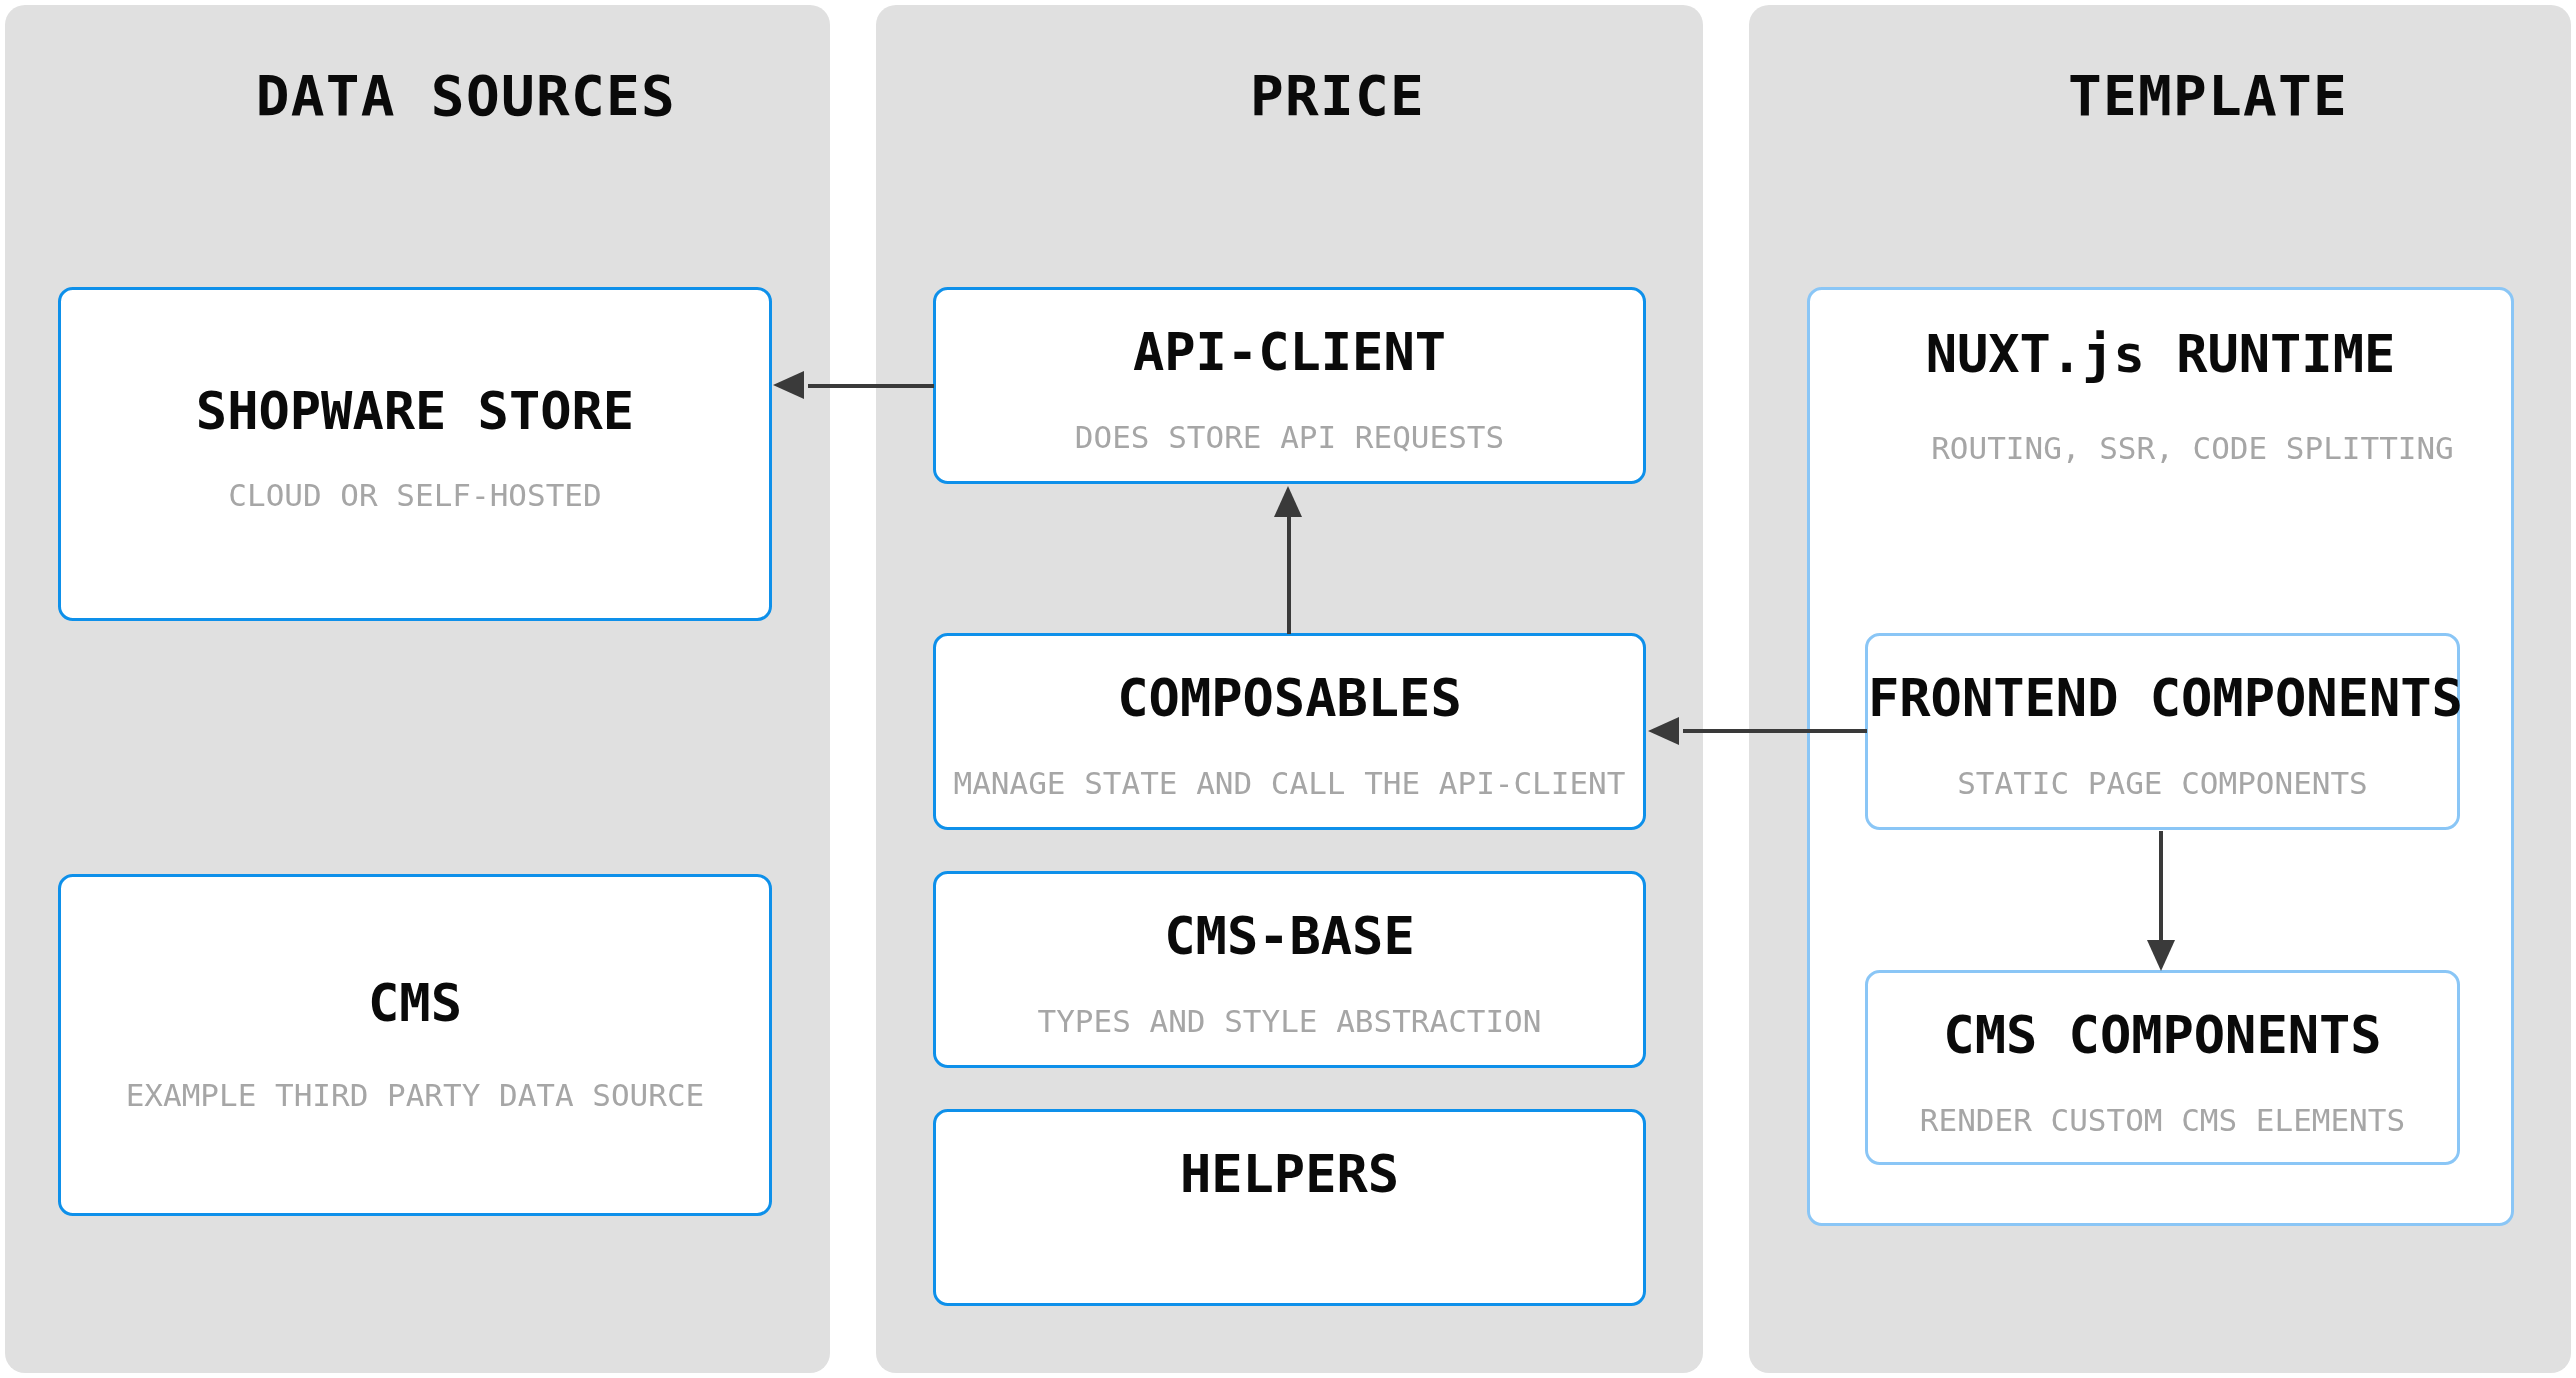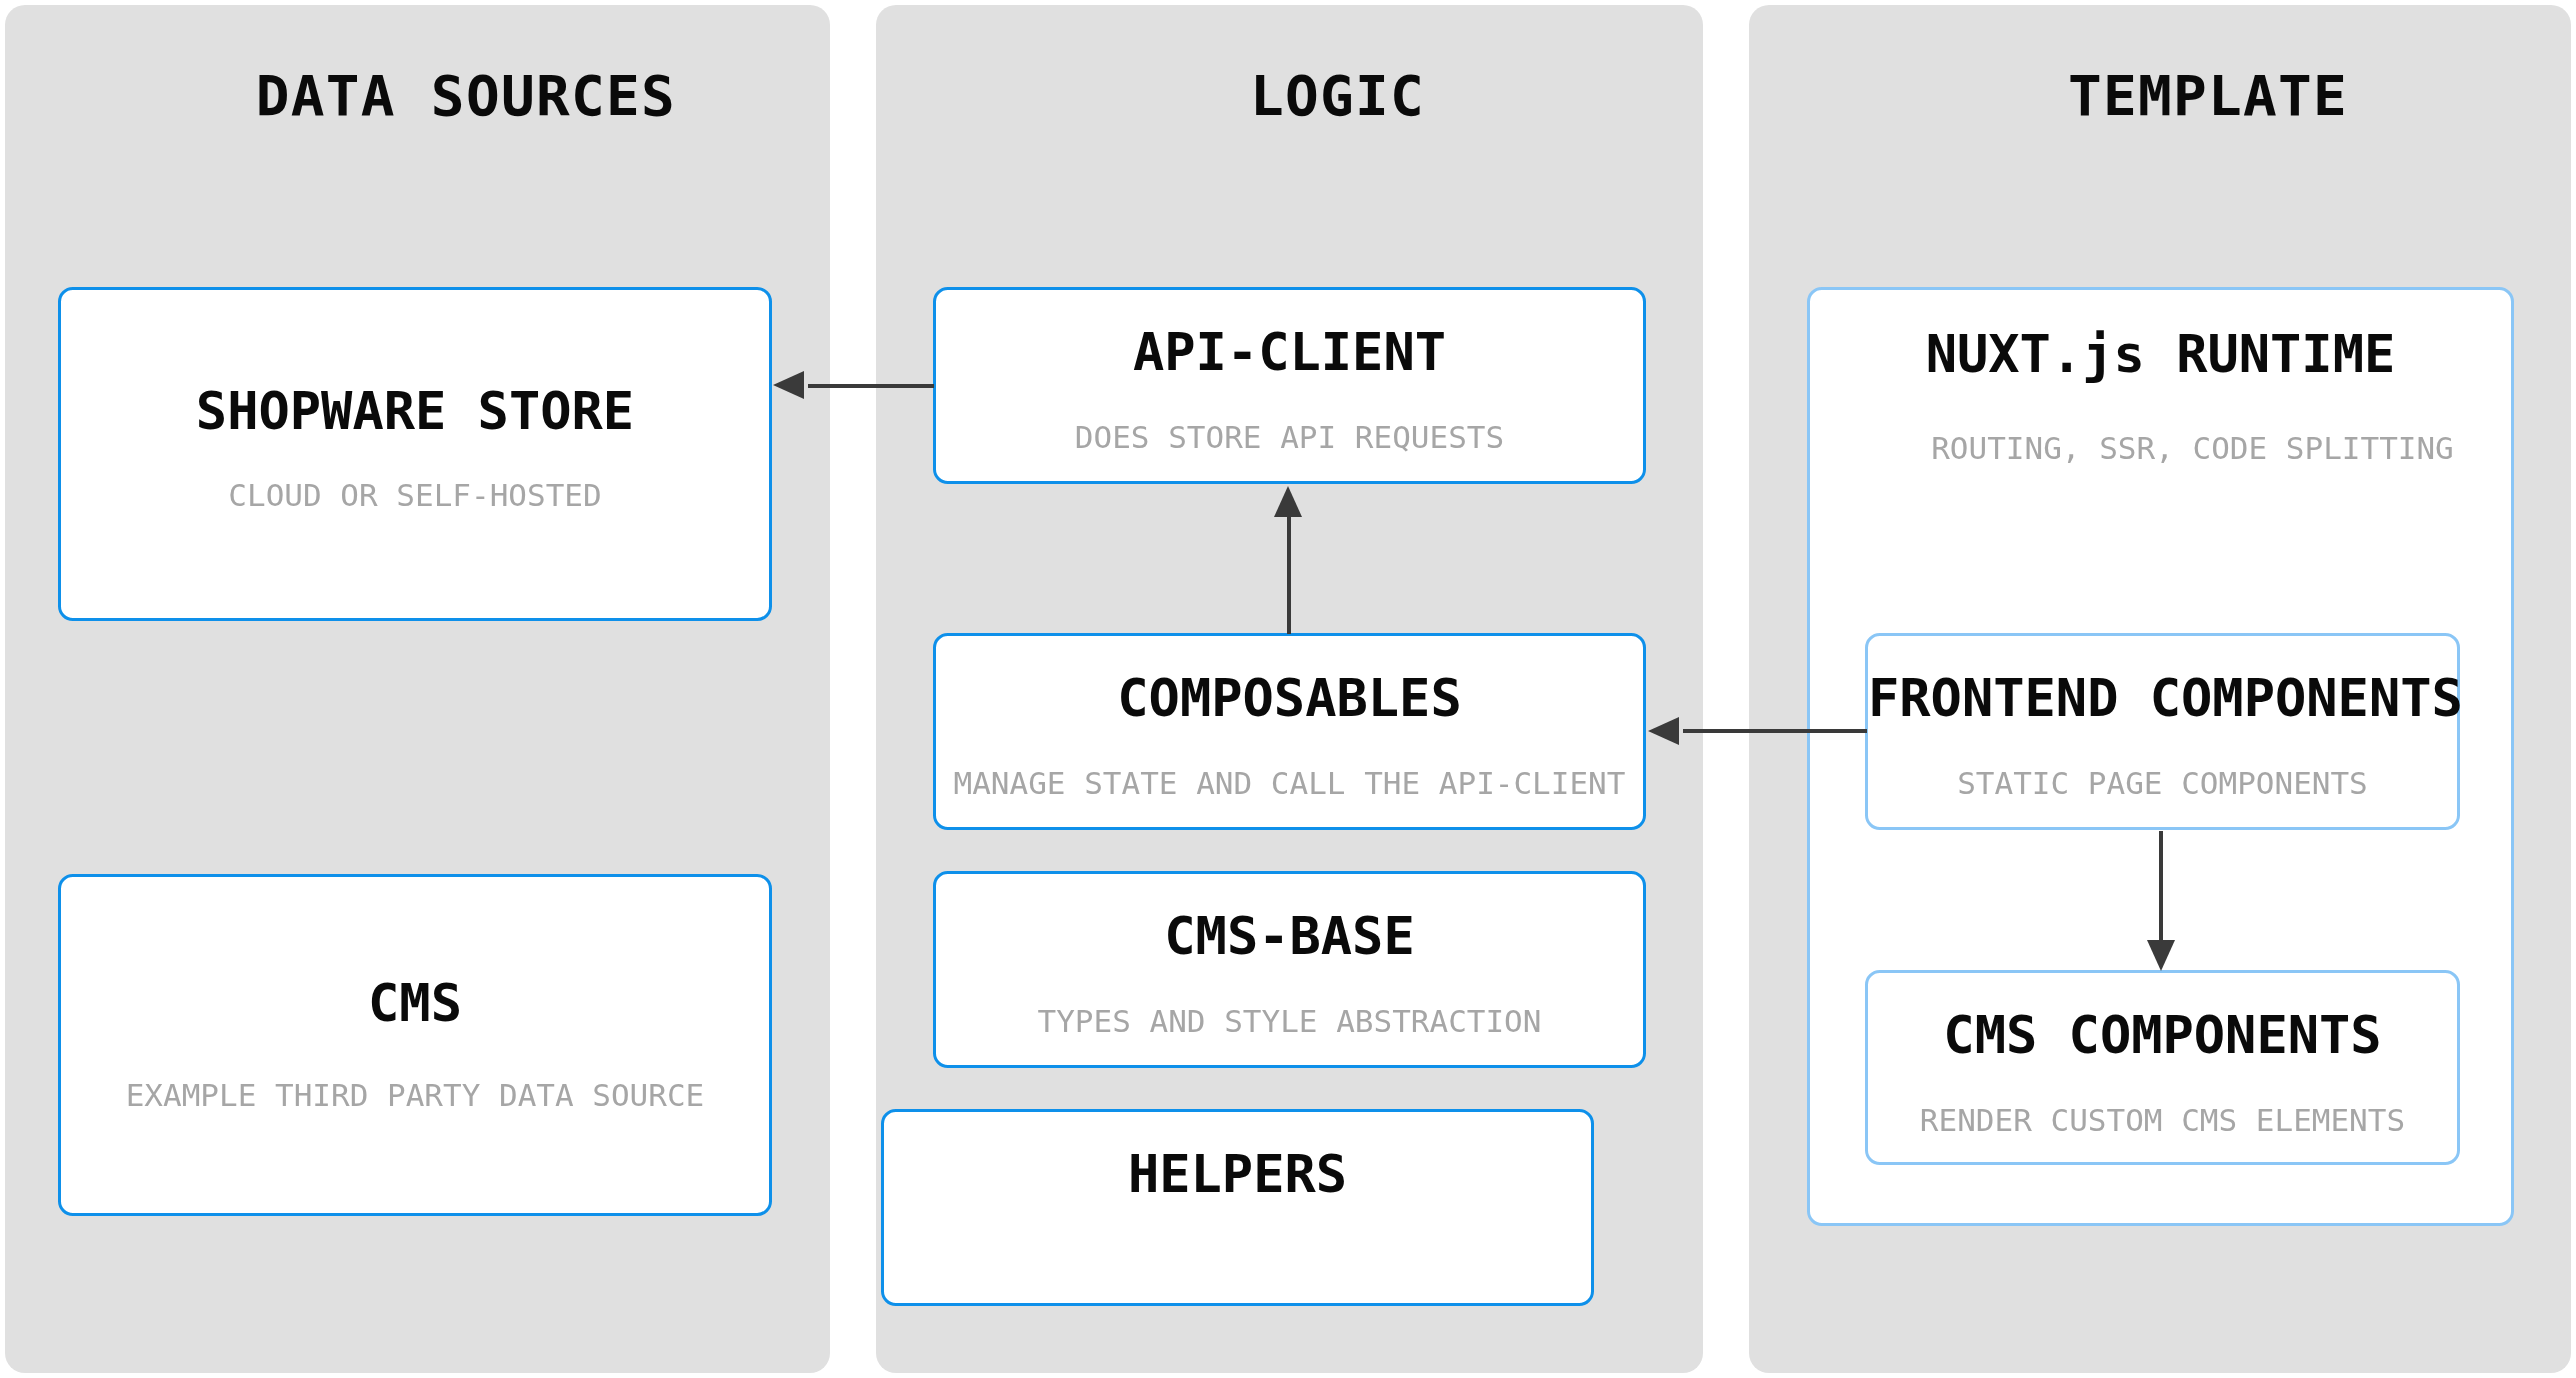--- a/index.html
+++ b/index.html
@@ -98,21 +98,21 @@
 </head>
 <body>
 
 <div id="stage">
 
   <div class="column" style="left:5.4px; width:825px;">
     <div class="col-title">DATA SOURCES</div>
   </div>
 
   <div class="column" style="left:876px; width:827px;">
-    <div class="col-title">LOGIC</div>
+    <div class="col-title">PRICE</div>
   </div>
 
   <div class="column" style="left:1749px; width:822px;">
     <div class="col-title">TEMPLATE</div>
   </div>
 
   <div class="box big" style="left:58px; top:287px; width:714px; height:334px;">
     <div class="box-title">SHOPWARE STORE</div>
     <div class="box-sub">CLOUD OR SELF-HOSTED</div>
   </div>
@@ -130,21 +130,21 @@
   <div class="box small" style="left:933px; top:633px; width:713px; height:197px;">
     <div class="box-title">COMPOSABLES</div>
     <div class="box-sub">MANAGE STATE AND CALL THE API-CLIENT</div>
   </div>
 
   <div class="box small" style="left:933px; top:871px; width:713px; height:197px;">
     <div class="box-title">CMS-BASE</div>
     <div class="box-sub">TYPES AND STYLE ABSTRACTION</div>
   </div>
 
-  <div class="box small" style="left:881px; top:1109px; width:713px; height:197px;">
+  <div class="box small" style="left:933px; top:1109px; width:713px; height:197px;">
     <div class="box-title">HELPERS</div>
   </div>
 
   <div class="box light outer" style="left:1807px; top:287px; width:707px; height:939px;">
     <div class="box-title">NUXT.js RUNTIME</div>
     <div class="box-sub">ROUTING, SSR, CODE SPLITTING</div>
   </div>
 
   <div class="box light small" style="left:1865px; top:633px; width:595px; height:197px;">
     <div class="box-title">FRONTEND COMPONENTS</div>

